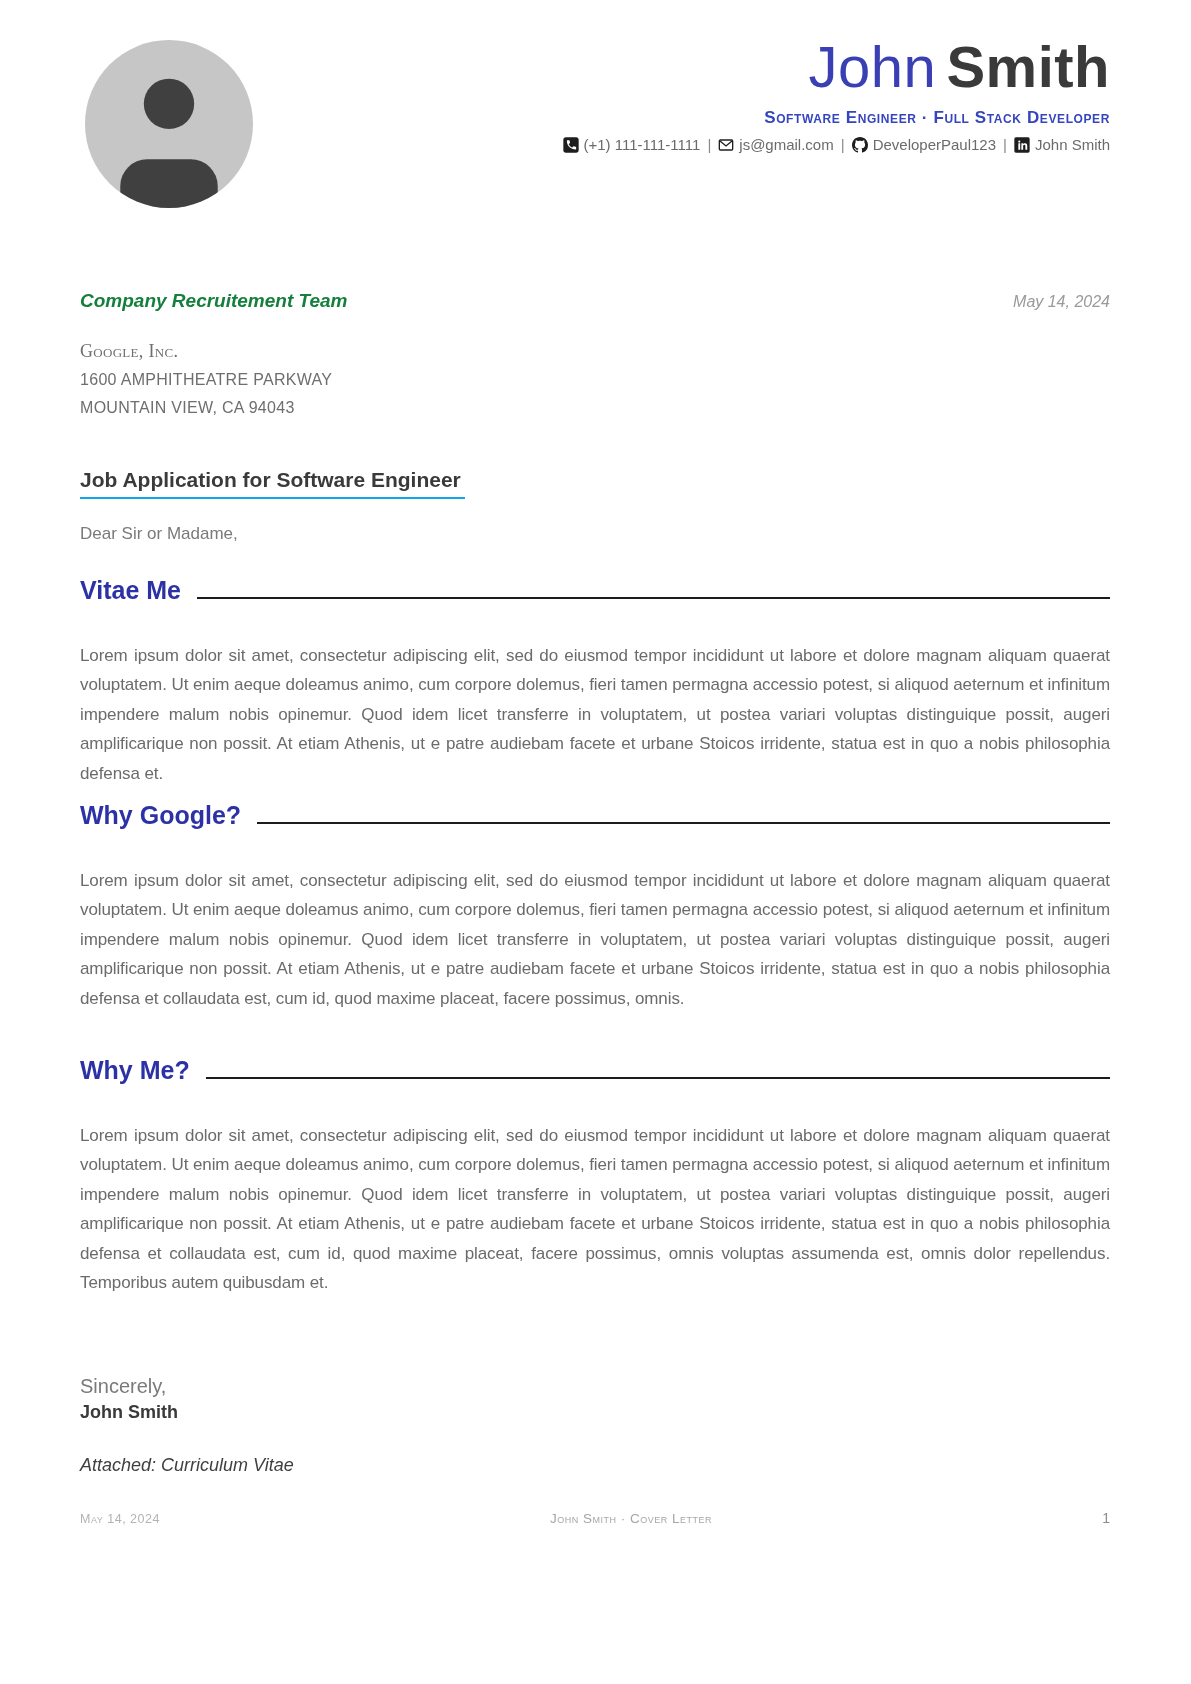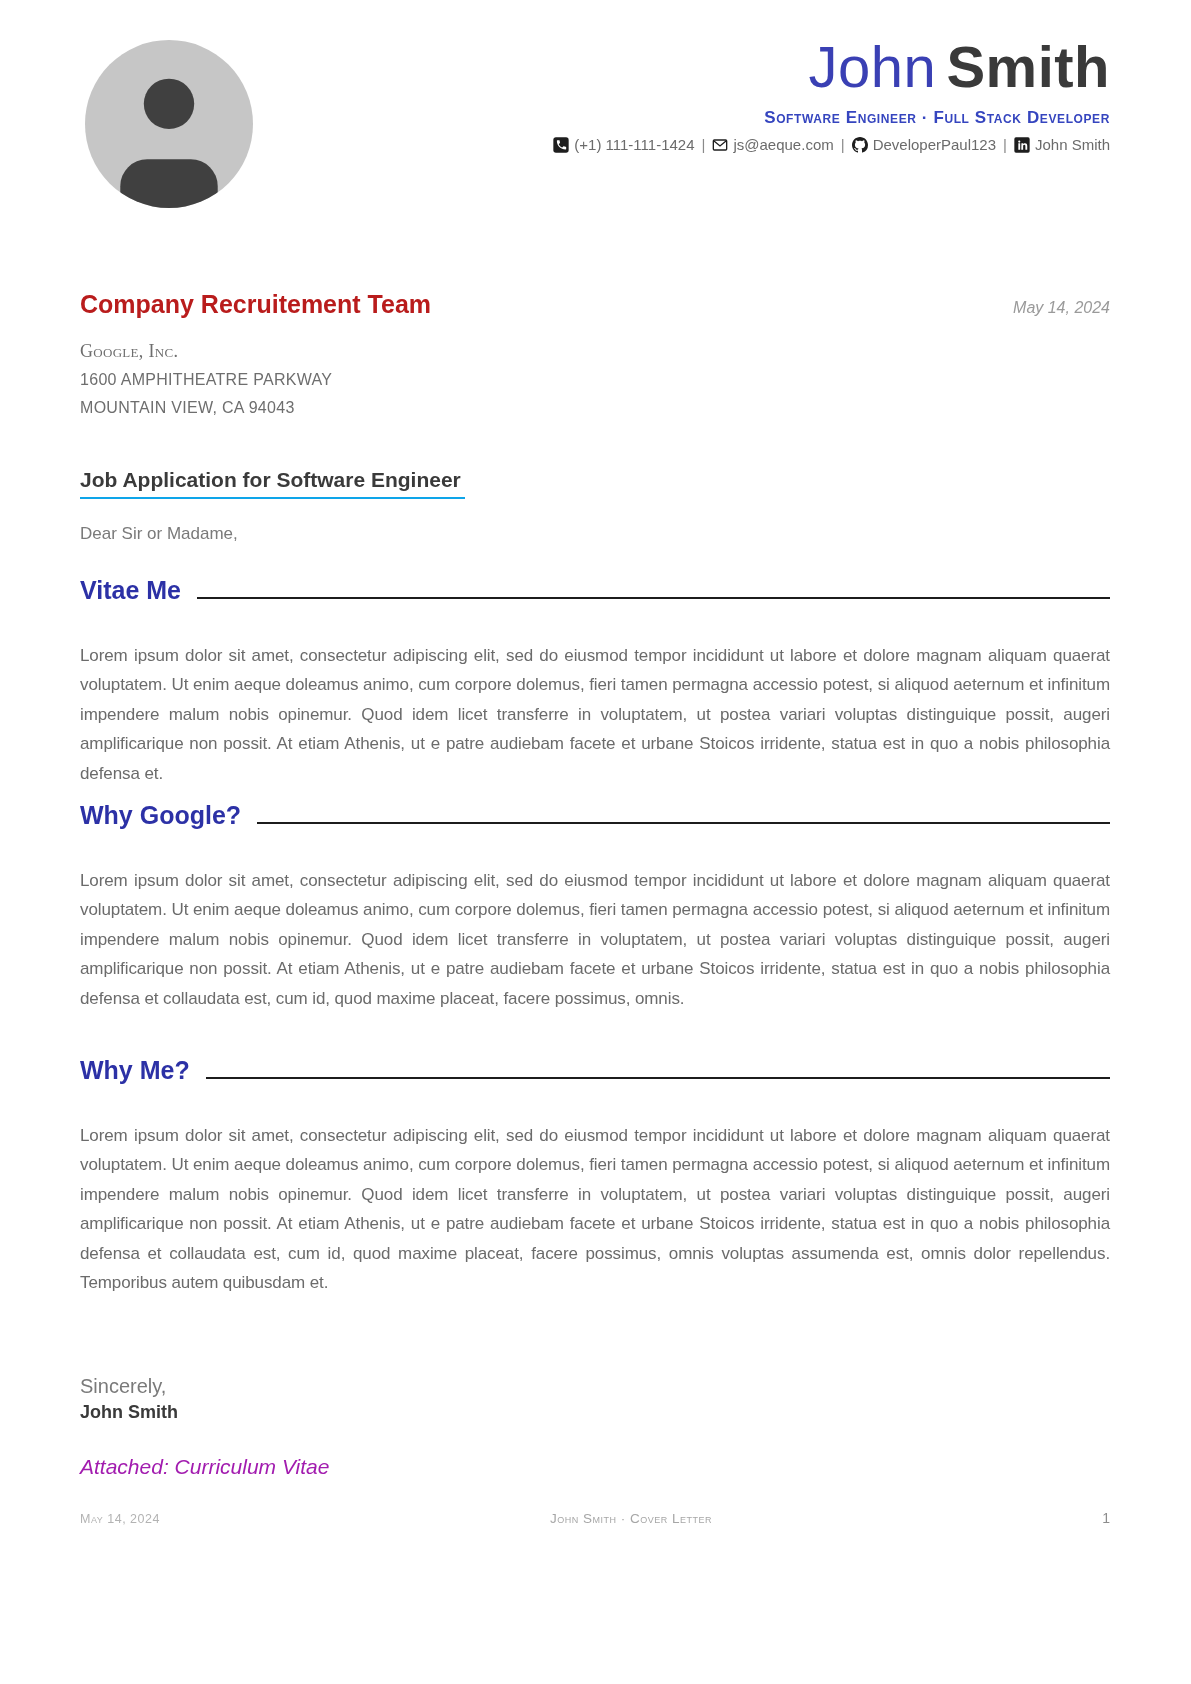--- a/index.html
+++ b/index.html
@@ -29,21 +29,21 @@
     margin-top: 8px; font-size: 15px; color: #6b6b6b;
     display: flex; justify-content: flex-end; align-items: center; gap: 7px;
   }
   .contact-item { display: inline-flex; align-items: center; gap: 5px; color: #6b6b6b; text-decoration: none; }
   .contact-sep { color: #8a8a8a; }
   .cicon { display: inline-flex; width: 16px; height: 16px; align-items: center; justify-content: center; }
   .cicon svg { width: 16px; height: 16px; display: block; }
 
   
   .recipient-row { top: 290px; display: flex; justify-content: space-between; align-items: baseline; }
-  .recipient-name { font-size: 25px; font-weight: 700; color: #b91c1c; }
+  .recipient-name { font-size: 19px; font-weight: 700; color: #15803d; font-style: italic; }
   .letter-date { font-size: 16px; font-style: italic; color: #9a9a9a; }
   .company { top: 341px; font-size: 18px; color: #6e6e6e; font-variant: small-caps; letter-spacing: 0.3px; font-family: Liberation Serif, serif; }
   .addr1 { top: 371px; font-size: 16px; color: #6e6e6e; letter-spacing: 0.3px; }
   .addr2 { top: 399px; font-size: 16px; color: #6e6e6e; letter-spacing: 0.3px; }
 
   
   .subject-wrap { top: 468px; }
   .subject {
     display: inline-block; font-size: 21px; font-weight: 700; color: #3a3a3a;
     padding-bottom: 5px; border-bottom: 2px solid #0ea5e9; padding-right: 4px;
@@ -61,21 +61,21 @@
     font-size: 17px; line-height: 29.4px; color: #6b6b6b;
     text-align: justify; letter-spacing: -0.1px;
   }
   .para-about  { top: 641px; }
   .para-google { top: 866px; }
   .para-me     { top: 1121px; }
 
   
   .closing   { top: 1375px; font-size: 20px; color: #7a7a7a; }
   .signature { top: 1402px; font-size: 18px; font-weight: 700; color: #3a3a3a; }
-  .attachment{ top: 1455px; font-size: 21px; font-style: italic; color: #a21caf; }
+  .attachment{ top: 1455px; font-size: 18px; font-style: italic; color: #404040; }
 
   
   .footer { top: 1510px; display: flex; justify-content: space-between; align-items: baseline; }
   .footer-left  { font-size: 12.5px; font-variant: small-caps; letter-spacing: 0.5px; color: #b3b3b3; }
   .footer-center{ font-size: 13.5px; font-variant: small-caps; letter-spacing: 0.5px; color: #a6a6a6; }
   .footer-right { font-size: 14px; color: #8c8c8c; }
 </style>
 </head>
 <body>
 
@@ -100,31 +100,31 @@
   </div>
   <div class="tagline">Software Engineer · Full Stack Developer</div>
   <div class="contact-line">
     <span class="contact-item">
       <span class="cicon">
         <svg viewBox="0 0 24 24">
             <rect x="0.5" y="0.5" width="23" height="23" rx="4" fill="#1e1e1e"></rect>
             <path fill="#ffffff" d="M8.6 10.8c1.1 2.2 2.9 4 5.1 5.1l1.7-1.7c.21-.21.52-.28.79-.19.87.29 1.81.44 2.78.44.43 0 .78.35.78.78V18c0 .43-.35.78-.78.78-7.3 0-13.2-5.9-13.2-13.2 0-.43.35-.78.78-.78h2.72c.43 0 .78.35.78.78 0 .97.15 1.91.44 2.78.09.27.02.58-.19.79l-1.7 1.65z"></path>
           </svg>
       </span>
-      <span>(+1) 111-111-1424</span>
+      <span>(+1) 111-111-1111</span>
     </span>
     <span class="contact-sep">|</span>
     <span class="contact-item">
       <span class="cicon">
         <svg viewBox="0 0 24 24" fill="none" stroke="#1e1e1e" stroke-width="2">
             <rect x="2" y="4.5" width="20" height="15" rx="1.5"></rect>
             <path d="M3 6l9 7.5L21 6"></path>
           </svg>
       </span>
-      <span>js@aeque.com</span>
+      <span>js@gmail.com</span>
     </span>
     <span class="contact-sep">|</span>
     <span class="contact-item">
       <span class="cicon">
         <svg viewBox="0 0 24 24">
             <path fill="#1e1e1e" d="M12 0C5.37 0 0 5.37 0 12c0 5.31 3.435 9.795 8.205 11.385.6.105.825-.255.825-.57 0-.285-.015-1.23-.015-2.235-3.015.555-3.795-.735-4.035-1.41-.135-.345-.72-1.41-1.23-1.695-.42-.225-1.02-.78-.015-.795.945-.015 1.62.87 1.845 1.23 1.08 1.815 2.805 1.305 3.495.99.105-.78.42-1.305.765-1.605-2.67-.3-5.46-1.335-5.46-5.925 0-1.305.465-2.385 1.23-3.225-.12-.3-.54-1.53.12-3.18 0 0 1.005-.315 3.3 1.23.96-.27 1.98-.405 3-.405s2.04.135 3 .405c2.295-1.56 3.3-1.23 3.3-1.23.66 1.65.24 2.88.12 3.18.765.84 1.23 1.905 1.23 3.225 0 4.605-2.805 5.625-5.475 5.925.435.375.81 1.095.81 2.22 0 1.605-.015 2.895-.015 3.3 0 .315.225.69.825.57A12.02 12.02 0 0 0 24 12c0-6.63-5.37-12-12-12z"></path>
           </svg>
       </span>
       <span>DeveloperPaul123</span>
     </span>

